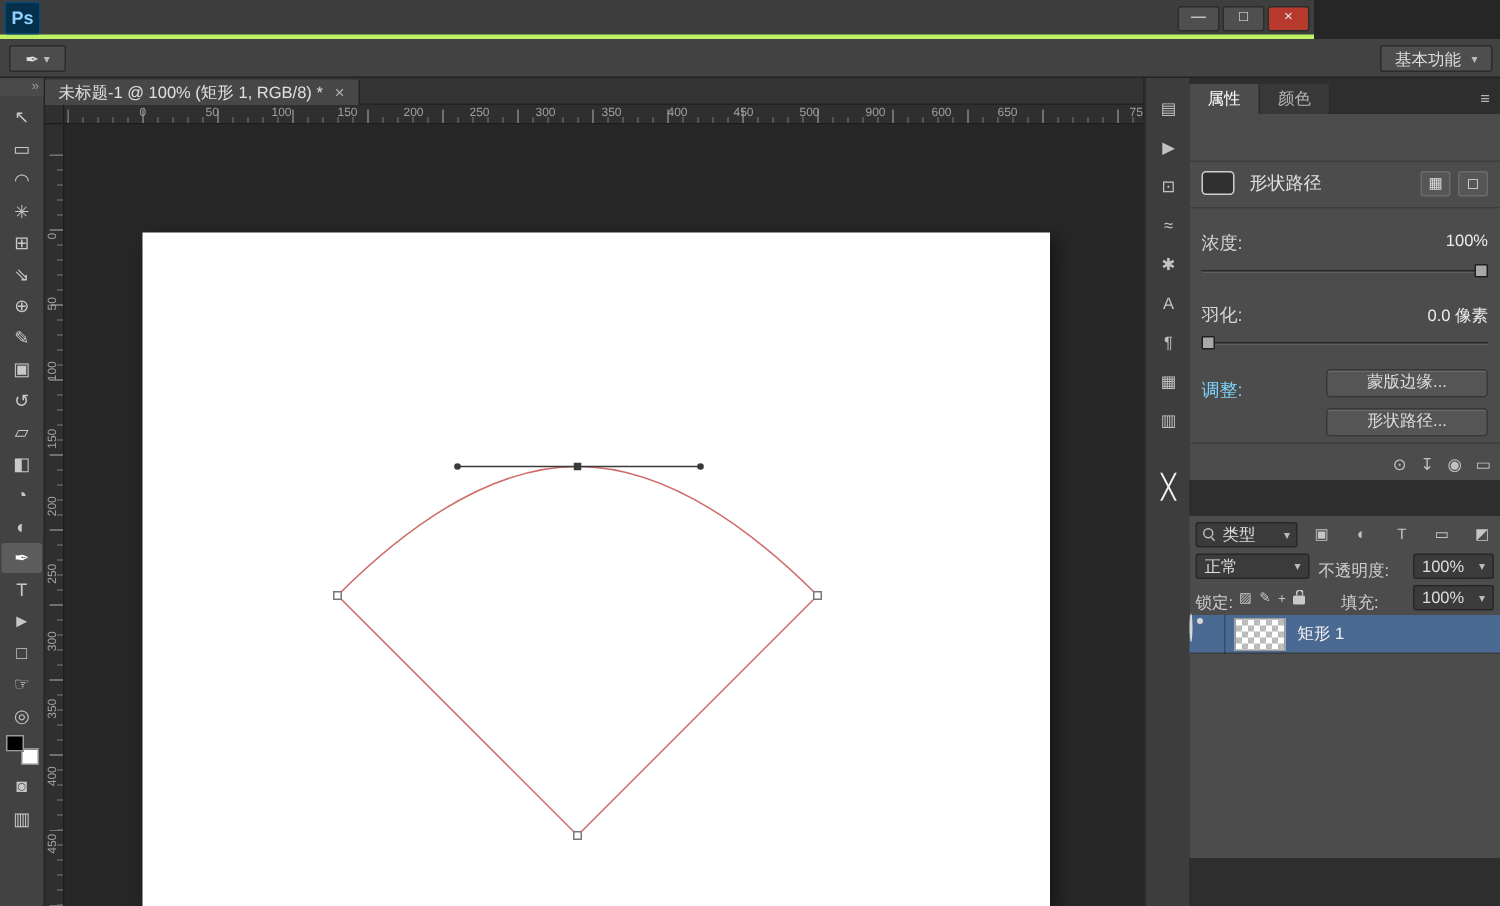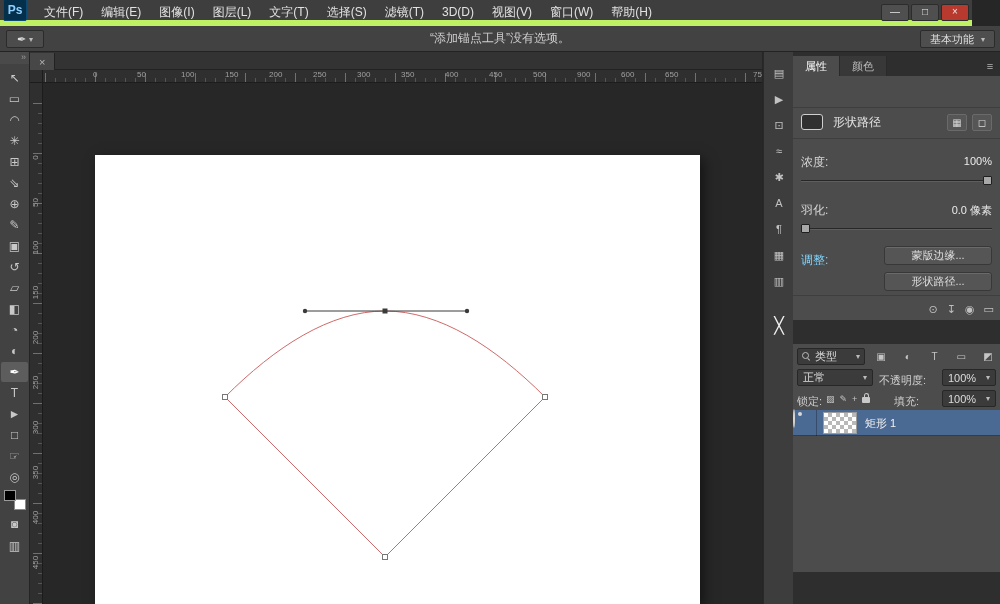--- a/index.html
+++ b/index.html
@@ -1,20 +1,20 @@
 <!DOCTYPE html>
 <html><head>
 <meta charset="utf-8">
 <style>
   *{margin:0;padding:0;box-sizing:border-box;font-family:"Liberation Sans","DejaVu Sans",sans-serif;}
   html,body{width:1000px;height:604px;overflow:hidden;}
   body{position:relative;background:#262626;color:#ddd;}
 
   
-  #titlebar{position:absolute;left:0;top:0;width:972px;height:26px;background:#3e3e3e;border-bottom:6px solid #bef264;display:flex;align-items:center;}
+  #titlebar{position:absolute;left:0;top:0;width:876px;height:26px;background:#3e3e3e;border-bottom:3px solid #bef264;display:flex;align-items:center;}
   #ps-logo{width:24px;height:22px;margin:0 8px 0 3px;background:#05304b;color:#8fd0ff;font-size:12px;font-weight:bold;display:flex;align-items:center;justify-content:center;border:1px solid #0b4a73;border-radius:2px;}
   #menubar{display:flex;height:100%;}
   #menubar .menu-item{padding:0 9px;font-size:12px;line-height:25px;color:#e2e2e2;cursor:default;white-space:nowrap;}
   #winbtns{position:absolute;right:3px;top:4px;display:flex;gap:2px;}
   .winbtn{width:28px;height:17px;background:#4f4f4f;border:1px solid #2c2c2c;color:#e8e8e8;font-size:10px;line-height:14px;text-align:center;border-radius:2px;}
   .winbtn.close{background:#b8392e;}
 
   
   #optionsbar{position:absolute;left:0;top:26px;width:1000px;height:26px;background:#424242;border-bottom:1px solid #232323;}
   #tool-preset{position:absolute;left:6px;top:4px;width:38px;height:18px;background:#4c4c4c;border:1px solid #2b2b2b;border-radius:2px;display:flex;align-items:center;justify-content:center;gap:3px;font-size:11px;color:#ddd;}
@@ -121,46 +121,32 @@
   .layer-name.italic{font-style:italic;}
   .layer-lock{position:absolute;right:10px;top:10px;}
   .lockicon-inline{position:relative;display:inline-block;width:8px;height:6px;background:#c9c9c9;border-radius:1px;margin-top:5px;}
   .lockicon-inline::before{content:"";position:absolute;left:1.5px;top:-4px;width:3px;height:3px;border:1.5px solid #c9c9c9;border-bottom:none;border-radius:3px 3px 0 0;}
 </style>
 </head>
 <body>
 
 <div id="titlebar">
   <div id="ps-logo">Ps</div>
-  <div id="menubar">
-      <span class="menu-item">文件(F)</span>
-      <span class="menu-item">编辑(E)</span>
-      <span class="menu-item">图像(I)</span>
-      <span class="menu-item">图层(L)</span>
-      <span class="menu-item">文字(T)</span>
-      <span class="menu-item">选择(S)</span>
-      <span class="menu-item">滤镜(T)</span>
-      <span class="menu-item">3D(D)</span>
-      <span class="menu-item">视图(V)</span>
-      <span class="menu-item">窗口(W)</span>
-      <span class="menu-item">帮助(H)</span>
-    </div>
   <div id="winbtns">
     <div class="winbtn">—</div>
     <div class="winbtn">□</div>
     <div class="winbtn close">×</div>
   </div>
 </div>
 
 <div id="optionsbar">
   <div id="tool-preset">
     <span>✒</span>
     <span class="arrow">▾</span>
   </div>
-  <div id="opt-message">“添加锚点工具”没有选项。</div>
   <div id="workspace-btn">
     <span>基本功能</span>
     <span class="arrow">▾</span>
   </div>
 </div>
 
 <div id="toolbar">
   <div id="toolbar-header">»</div>
   <div id="swatches">
     <span class="sw-bg"></span>
@@ -185,20 +171,21 @@
     <span class="tool selected" style="position: absolute; top: 310px;">✒</span>
     <span class="tool" style="position: absolute; top: 331px;">T</span>
     <span class="tool" style="position: absolute; top: 352px;">►</span>
     <span class="tool" style="position: absolute; top: 373px;">□</span>
     <span class="tool" style="position: absolute; top: 394px;">☞</span>
     <span class="tool" style="position: absolute; top: 415px;">◎</span>
   </div>
 
 <div id="tabbar">
   <div id="doc-tab">
+    <span>未标题-1 @ 100% (矩形 1, RGB/8) *</span>
     <span class="tab-close">×</span>
   </div>
 </div>
 
 <div id="ruler-corner"></div>
 <div id="hruler">
     <span class="hnum" style="position: absolute; left: 50px;">0</span>
     <span class="hnum" style="position: absolute; left: 94px;">50</span>
     <span class="hnum" style="position: absolute; left: 138px;">100</span>
     <span class="hnum" style="position: absolute; left: 182px;">150</span>

